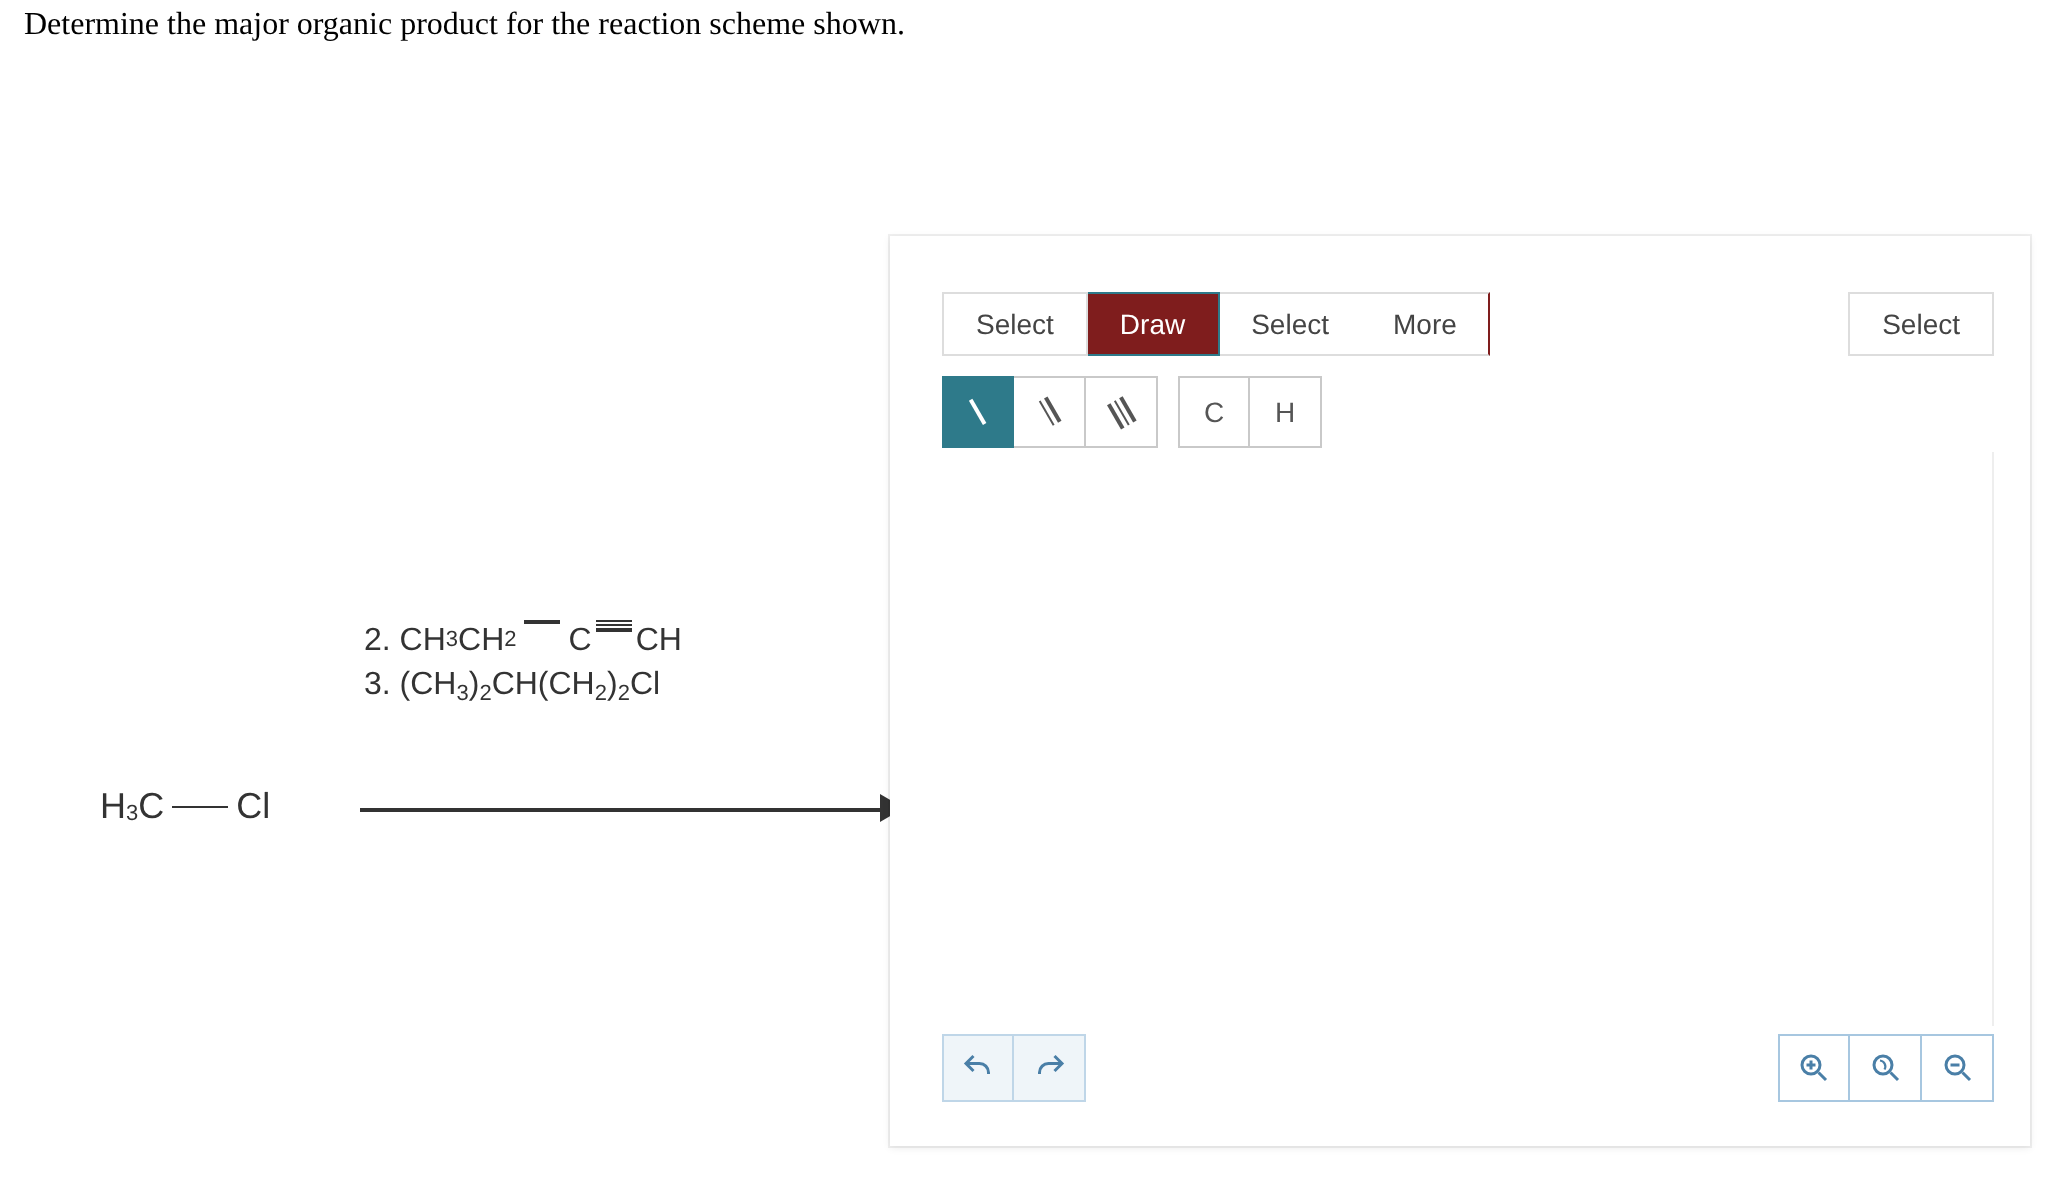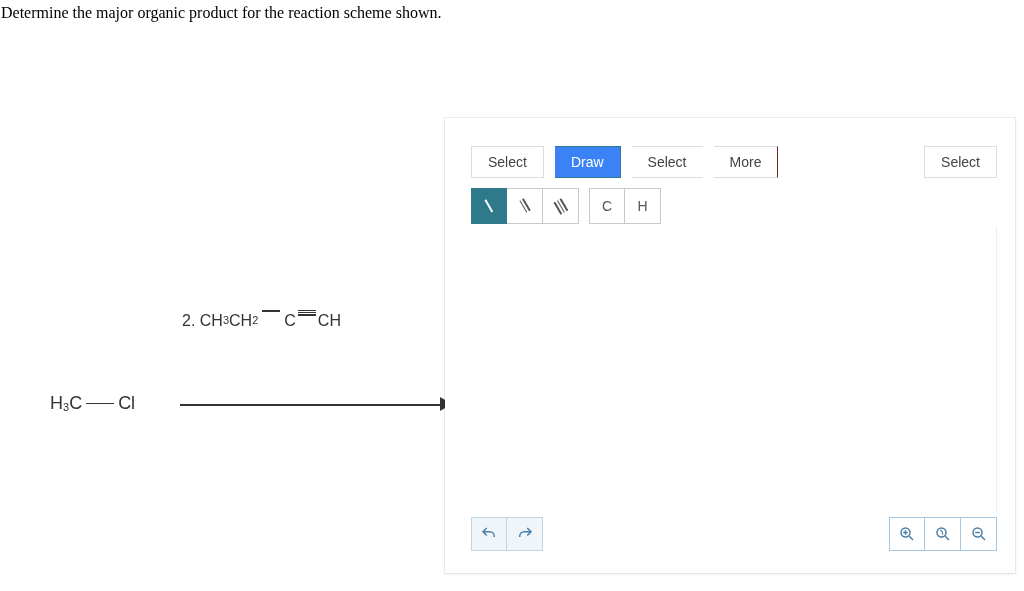--- a/index.html
+++ b/index.html
@@ -7,21 +7,21 @@
     font-family: Georgia, 'Times New Roman', serif;
     width: 1024px;
     height: 591px;
     background: #fff;
     position: relative;
     overflow: hidden;
   }
   .question {
     font-size: 16px;
     color: #000;
-    padding: 4px 0 0 1px;
+    padding: 4px 0 0 12px;
   }
   .reaction-area {
     position: absolute;
     left: 50px;
     top: 315px;
     width: 400px;
   }
   .reagents {
     position: absolute;
     left: 132px;
@@ -66,34 +66,34 @@
     left: 445px;
     top: 118px;
     width: 570px;
     height: 455px;
     background: #fff;
     box-shadow: 0 0 0 1px rgba(0,0,0,0.06), 0 1px 4px rgba(0,0,0,0.08);
   }
   .toolbar-top {
     position: absolute;
     top: 28px; left: 26px; right: 18px;
-    display: flex; gap: 11px; align-items: stretch;
+    display: flex; gap: 0; align-items: stretch;
     font-family: Arial, Helvetica, sans-serif;
     text-align: right;
   }
   .tab, .tab-erase {
     padding: 7px 16px;
     font-size: 14px;
     color: #444;
     background:#fff;
     border: 1px solid #ddd;
     cursor: pointer;
   }
   .tab.active {
-    background: #3b82f6;
+    background: #7f1d1d;
     color: #fff;
     border-color: #2e7a8a;
   }
   .spacer { flex: 1; }
   .tab:not(:first-child) { border-left: none; }
   .toolbar-second {
     position: absolute;
     top: 70px; left: 26px;
     display: flex; gap: 10px;
     font-family: Arial, Helvetica, sans-serif;
@@ -150,20 +150,23 @@
         <span class="sub">2</span>
       <span class="bond" style="width:18px"></span>
       <span>C</span>
       <span class="triple">
           <span></span>
           <span></span>
           <span></span>
         </span>
       <span>CH</span>
     </div>
+    <div class="reagent-line">
+      <span>3. (CH</span><span class="sub">3</span><span>)</span><span class="sub">2</span><span>CH(CH</span><span class="sub">2</span><span>)</span><span class="sub">2</span><span>Cl</span>
+    </div>
   </div>
   <div class="substrate">
     <span>H</span>
       <span class="sub">3</span>
       <span>C</span>
     <span class="bond"></span>
     <span>Cl</span>
   </div>
   <div class="arrow-wrap">
     <div class="arrow-line"></div>

